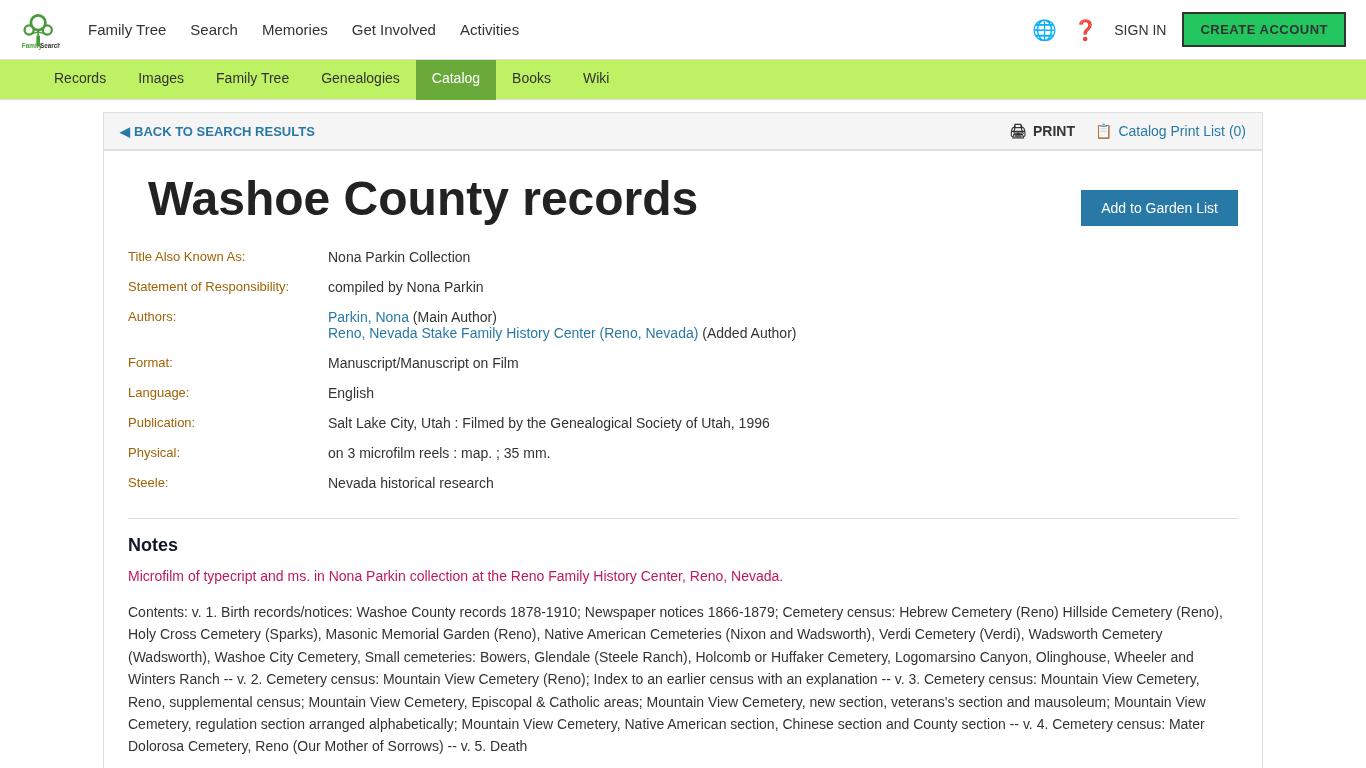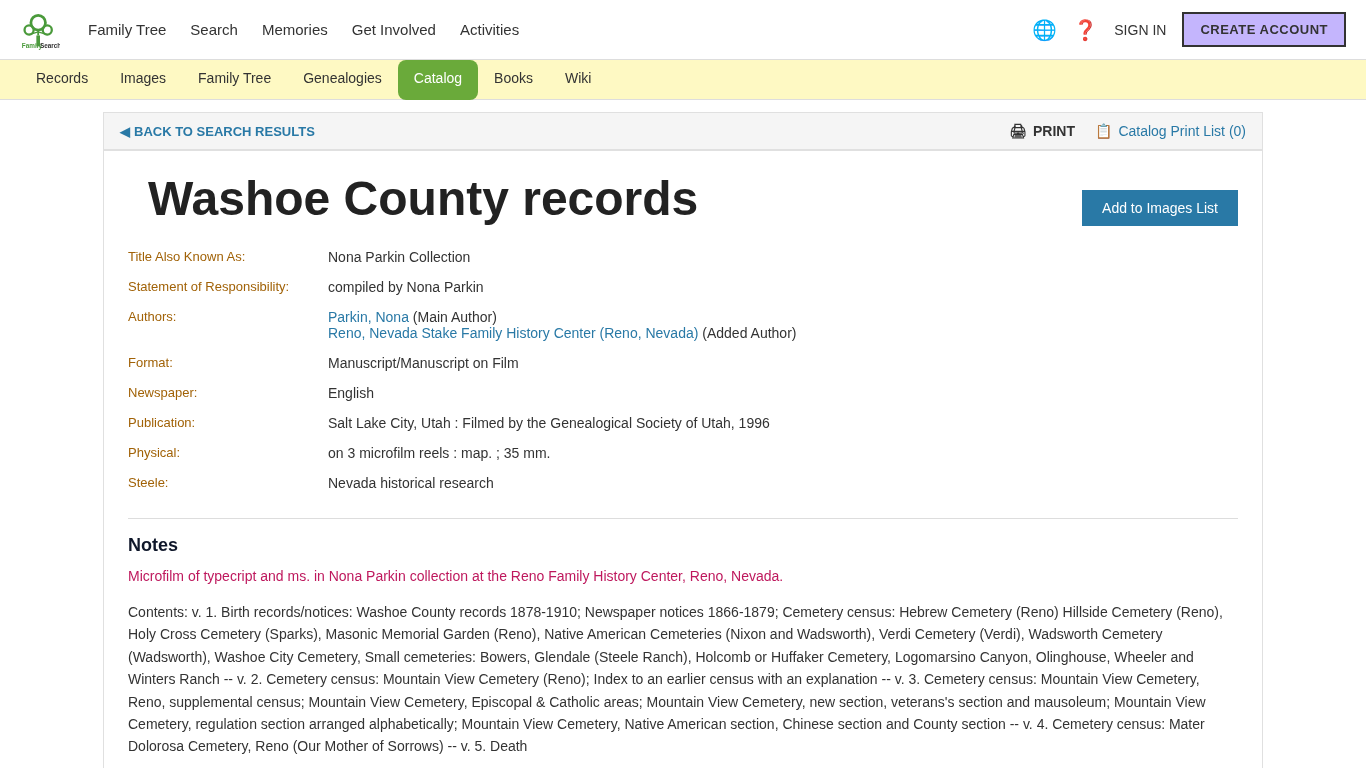--- a/index.html
+++ b/index.html
@@ -52,51 +52,51 @@
       cursor: pointer;
       font-weight: normal;
       text-decoration: none;
     }
     #create-account-btn {
       border: 2px solid #333;
       padding: 8px 16px;
       font-size: 13px;
       font-weight: bold;
       cursor: pointer;
-      background: #c4b5fd;
+      background: #22c55e;
       color: #333;
       text-transform: uppercase;
       letter-spacing: 0.5px;
     }
 
     
     #secondary-nav {
       display: flex;
       align-items: center;
-      padding: 0 20px;
+      padding: 0 38px;
       height: 40px;
       border-bottom: 1px solid #ddd;
-      background: #fef9c3;
+      background: #bef264;
       gap: 0;
     }
     .sec-nav-item {
       padding: 8px 16px;
       font-size: 14px;
       color: #333;
       cursor: pointer;
       text-decoration: none;
       border-bottom: 3px solid transparent;
       height: 40px;
       display: flex;
       align-items: center;
     }
     .sec-nav-item.active {
       background: #6aaa3a;
       color: #fff;
-      border-radius: 8px;
+      border-radius: 0;
     }
 
     
     #content-area {
       max-width: 1180px;
       margin: 0 auto;
       padding: 0 10px;
     }
 
     
@@ -284,21 +284,21 @@
       <a id="catalog-print-link">
         <span>📋</span>
         <span>Catalog Print List (0)</span>
       </a>
     </div>
   </div>
 
   <div id="record-detail">
     <div id="record-title">
       <h1>Washoe County records</h1>
-      <button id="add-to-print-btn">Add to Images List</button>
+      <button id="add-to-print-btn">Add to Garden List</button>
     </div>
 
     <table class="detail-table">
       <tbody>
           <tr>
         <td>Title Also Known As:</td>
         <td>Nona Parkin Collection</td>
       </tr>
       <tr>
         <td>Statement of Responsibility:</td>
@@ -313,21 +313,21 @@
           <div>
             <a class="author-link">Reno, Nevada Stake Family History Center (Reno, Nevada)</a><span> (Added Author)</span>
           </div>
         </td>
       </tr>
       <tr>
         <td>Format:</td>
         <td>Manuscript/Manuscript on Film</td>
       </tr>
       <tr>
-        <td>Newspaper:</td>
+        <td>Language:</td>
         <td>English</td>
       </tr>
       <tr>
         <td>Publication:</td>
         <td>Salt Lake City, Utah : Filmed by the Genealogical Society of Utah, 1996</td>
       </tr>
       <tr>
         <td>Physical:</td>
         <td>on 3 microfilm reels : map. ; 35 mm.</td>
       </tr>

